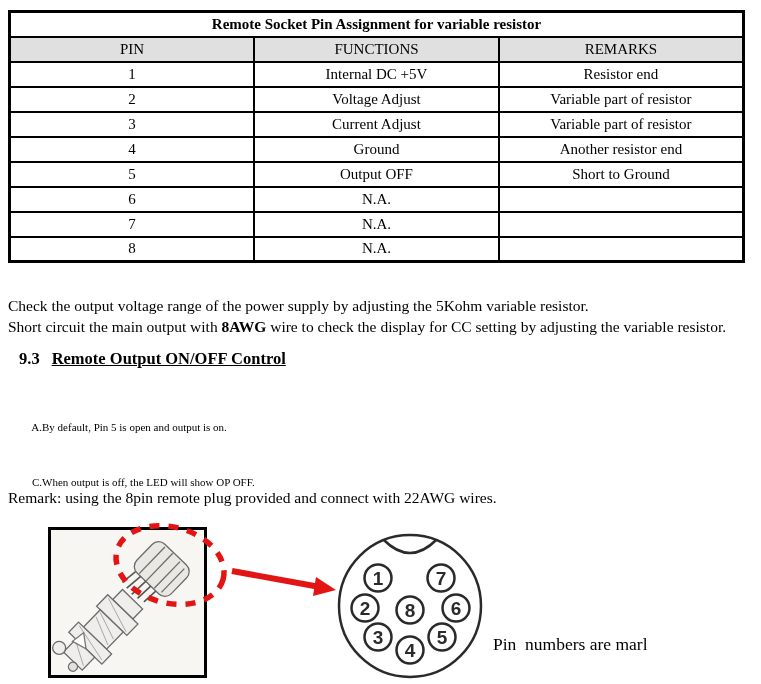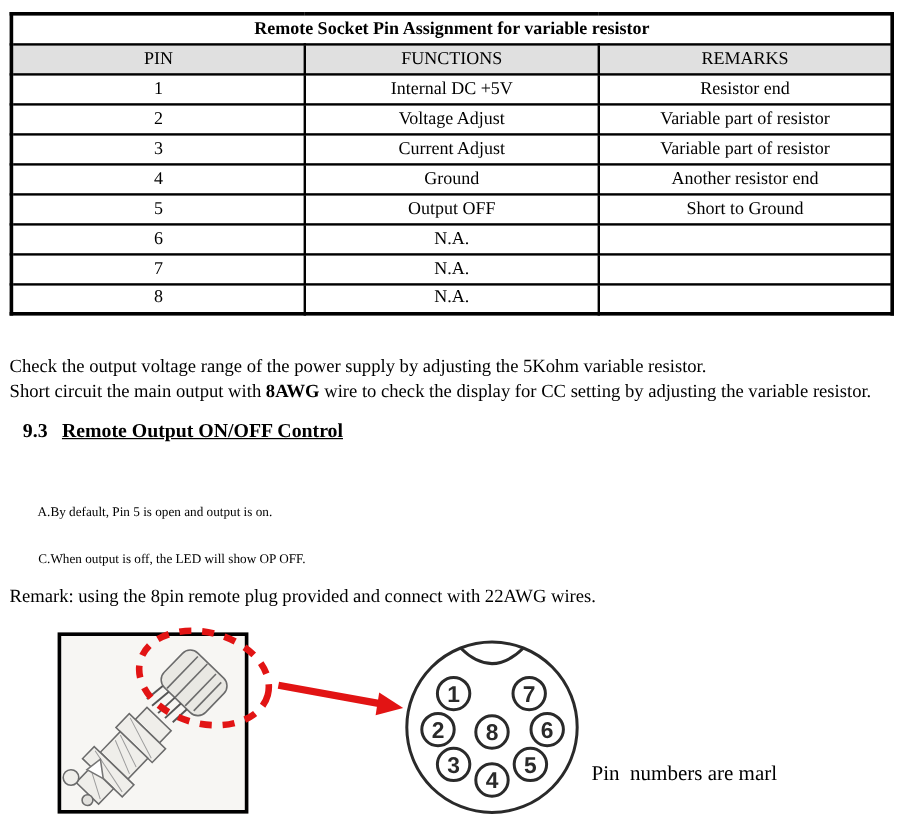--- a/index.html
+++ b/index.html
@@ -112,21 +112,21 @@
 
   <div class="tline" style="top:296px">Check the output voltage range of the power supply by adjusting the 5Kohm variable resistor.</div>
   <div class="tline" style="top:317px"><span>Short circuit the main output with </span><span class="bold">8AWG</span><span> wire to check the display for CC setting by adjusting the variable resistor.</span></div>
 
   <div class="section-head">
     <span class="num">9.3</span><span class="ttl">Remote Output ON/OFF Control</span>
   </div>
 
 
   <div class="list-row" style="top:421px"><span class="lbl">A.</span><span>By default, Pin 5 is open and output is on.</span></div>
-  <div class="list-row" style="top:460px"><span class="lbl">C.</span><span>When output is off, the LED will show OP OFF.</span></div>
+  <div class="list-row" style="top:476px"><span class="lbl">C.</span><span>When output is off, the LED will show OP OFF.</span></div>
 
   <div class="tline" style="top:488px">Remark: using the 8pin remote plug provided and connect with 22AWG wires.</div>
 
   <div class="photo-frame">
     <svg width="153" height="145" viewBox="0 0 153 145">
       <g transform="translate(76,75) rotate(44)" stroke="#6b6b6b" stroke-width="1.3" fill="#efeeea">
 
         <rect x="-24" y="-70" width="48" height="40" rx="9" fill="#e9e8e3"></rect>
         <line x1="-13" y1="-68" x2="-13" y2="-31"></line>
         <line x1="-3" y1="-69" x2="-3" y2="-30"></line>

